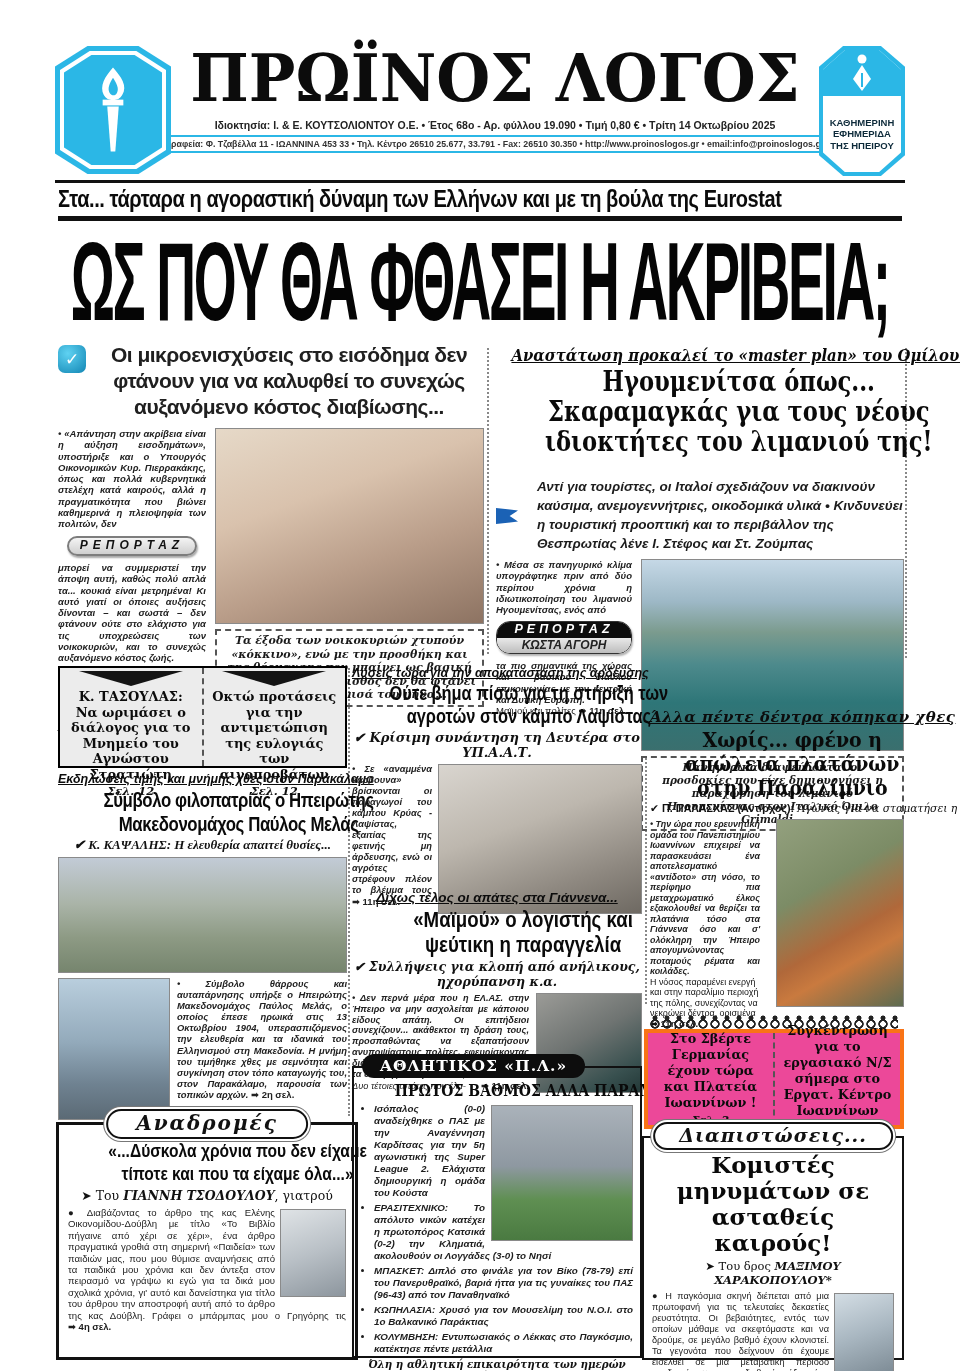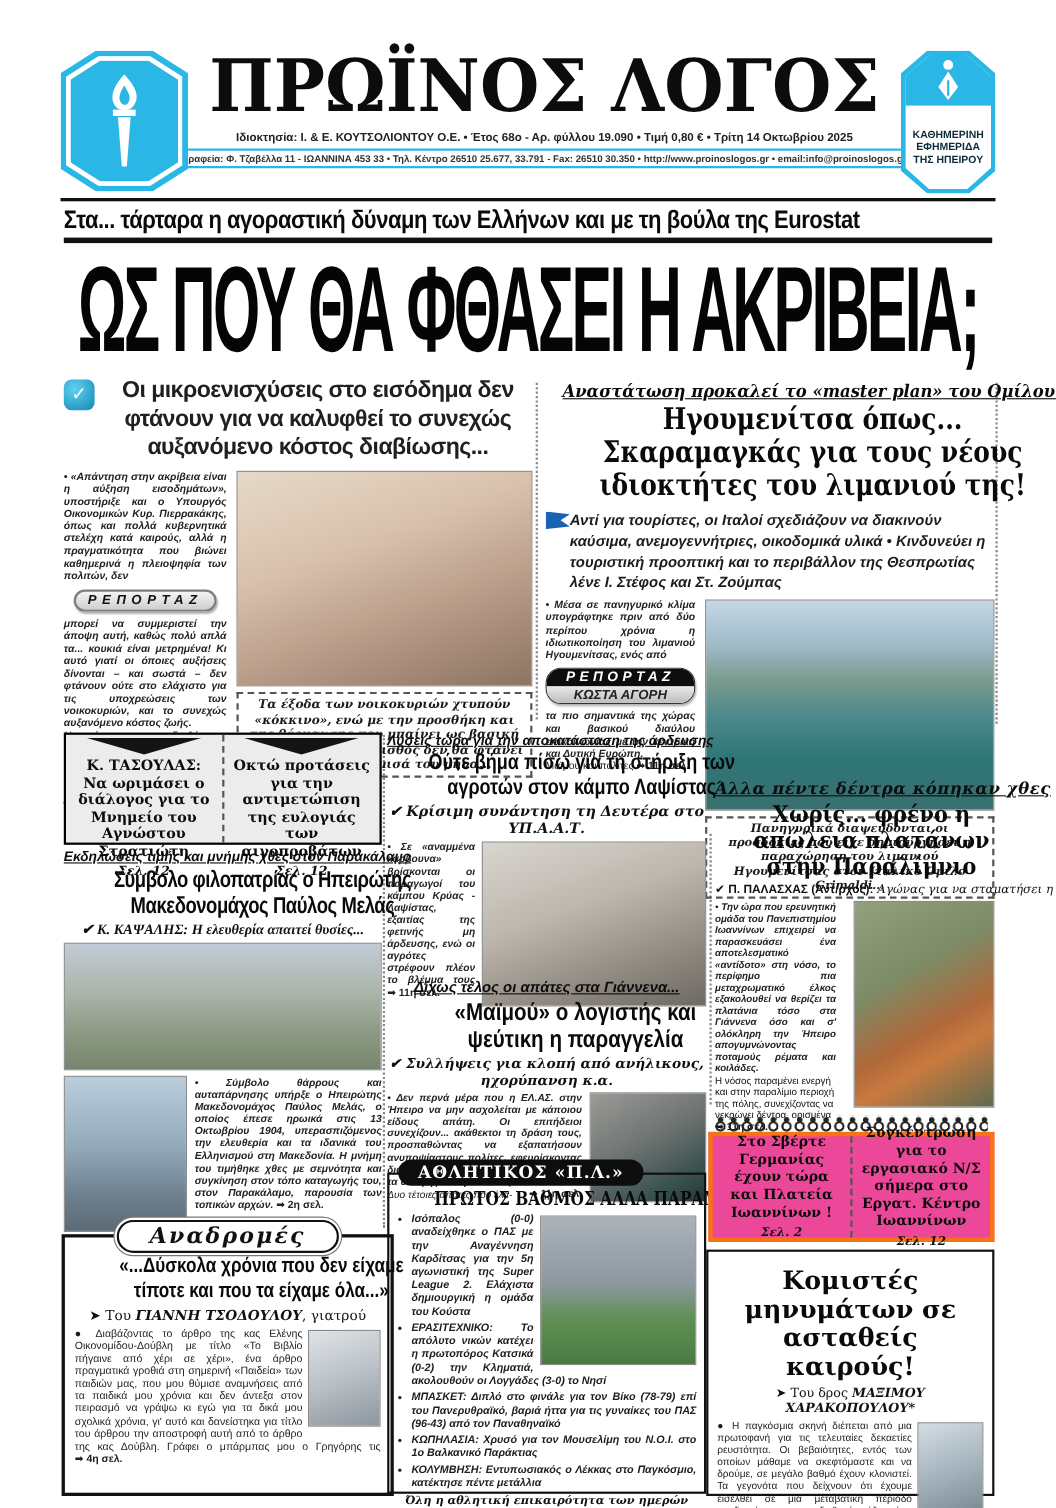--- a/index.html
+++ b/index.html
@@ -61,21 +61,21 @@
   .ph-couple { width:100%; height:196px;
     background:linear-gradient(160deg,#e6d9c8 0%,#d9c2ad 35%,#b99d89 65%,#8d7362 100%); }
   .cost-cap { margin-top:5px; font-size:11px; line-height:13.5px; }
 
   
   .port { position:absolute; left:496px; top:346px; width:408px; }
   .port-kicker { width:108%; transform:scaleX(0.93); font-family:"DejaVu Serif",serif; font-weight:bold;
                  font-style:italic; font-size:16px; white-space:nowrap; text-decoration:underline; color:#0a0a0a; }
   .port-headline { width:119%; transform:scaleX(0.84); font-family:"DejaVu Serif",serif; font-weight:bold;
                    font-size:27px; line-height:30px; text-align:center; color:#0a0a0a; margin-top:2px; }
-  .port-sub { display:flex; gap:0; margin-top:6px; }
+  .port-sub { display:flex; gap:19px; margin-top:20px;align-items:center; }
   .flag-ic { flex:0 0 22px; height:16px; margin-top:2px; background:#1b62b5;
              clip-path:polygon(0 0,100% 15%,62% 50%,100% 85%,0 100%); }
   .port-sub-text { font-size:13.5px; font-style:italic; font-weight:bold; line-height:19px; color:#1c1c1c; }
   .port-cols { display:flex; gap:9px; margin-top:6px; }
   .port-left { flex:0 0 136px; font-size:9.5px; line-height:11.3px; }
   .rep2 { margin:6px 0; border-radius:14px; overflow:hidden; border:1px solid #333; text-align:center;
           box-shadow:1px 2px 2px rgba(0,0,0,.3); }
   .rep2-top { background:#0d0d0d; color:#fff; font-weight:bold; letter-spacing:4px; font-size:12.5px; padding:2px 0; }
   .rep2-bot { background:linear-gradient(#e9e9e9,#bdbdbd); font-weight:bold; font-style:italic; font-size:12px; padding:2px 0; }
   .port-right { flex:1; }
@@ -412,20 +412,21 @@
         <div class="nb-page">Σελ. 2</div>
       </div>
       <div class="nb-cell">
         <div class="nb-text">Συγκέντρωση για το εργασιακό Ν/Σ σήμερα στο Εργατ. Κέντρο Ιωαννίνων</div>
         <div class="nb-page">Σελ. 12</div>
       </div>
     </div>
   </div>
 
   <div class="diap">
+    <div class="pill diap-pill">Διαπιστώσεις...</div>
     <div class="diap-headline">Κομιστές μηνυμάτων σε ασταθείς καιρούς!</div>
     <div class="diap-byline byline">
       <span>➤ Του δρος </span><b>ΜΑΞΙΜΟΥ ΧΑΡΑΚΟΠΟΥΛΟΥ*</b>
     </div>
     <div class="diap-body">
       <span class="photo ph-portrait2"></span>
       <span>● Η παγκόσμια σκηνή διέπεται από μια πρωτοφανή για τις τελευταίες δεκαετίες ρευστότητα. Οι βεβαιότητες, εντός των οποίων μάθαμε να σκεφτόμαστε και να δρούμε, σε μεγάλο βαθμό έχουν κλονιστεί. Τα γεγονότα που δείχνουν ότι έχουμε εισέλθει σε μια μεταβατική περίοδο αναδιαμόρφωσης της διεθνούς τάξης είναι πολλά και ηχηρά. Κατ' αρχάς, οι πόλεμοι, που έχουν γίνει αναπόσπαστο μέρος της καθημερινής ειδησεογραφίας. Και αν για τη Μέση Ανατολή η συμφωνία που έχει επιτευχθεί υπό την</span>
       
     </div>
   </div>

